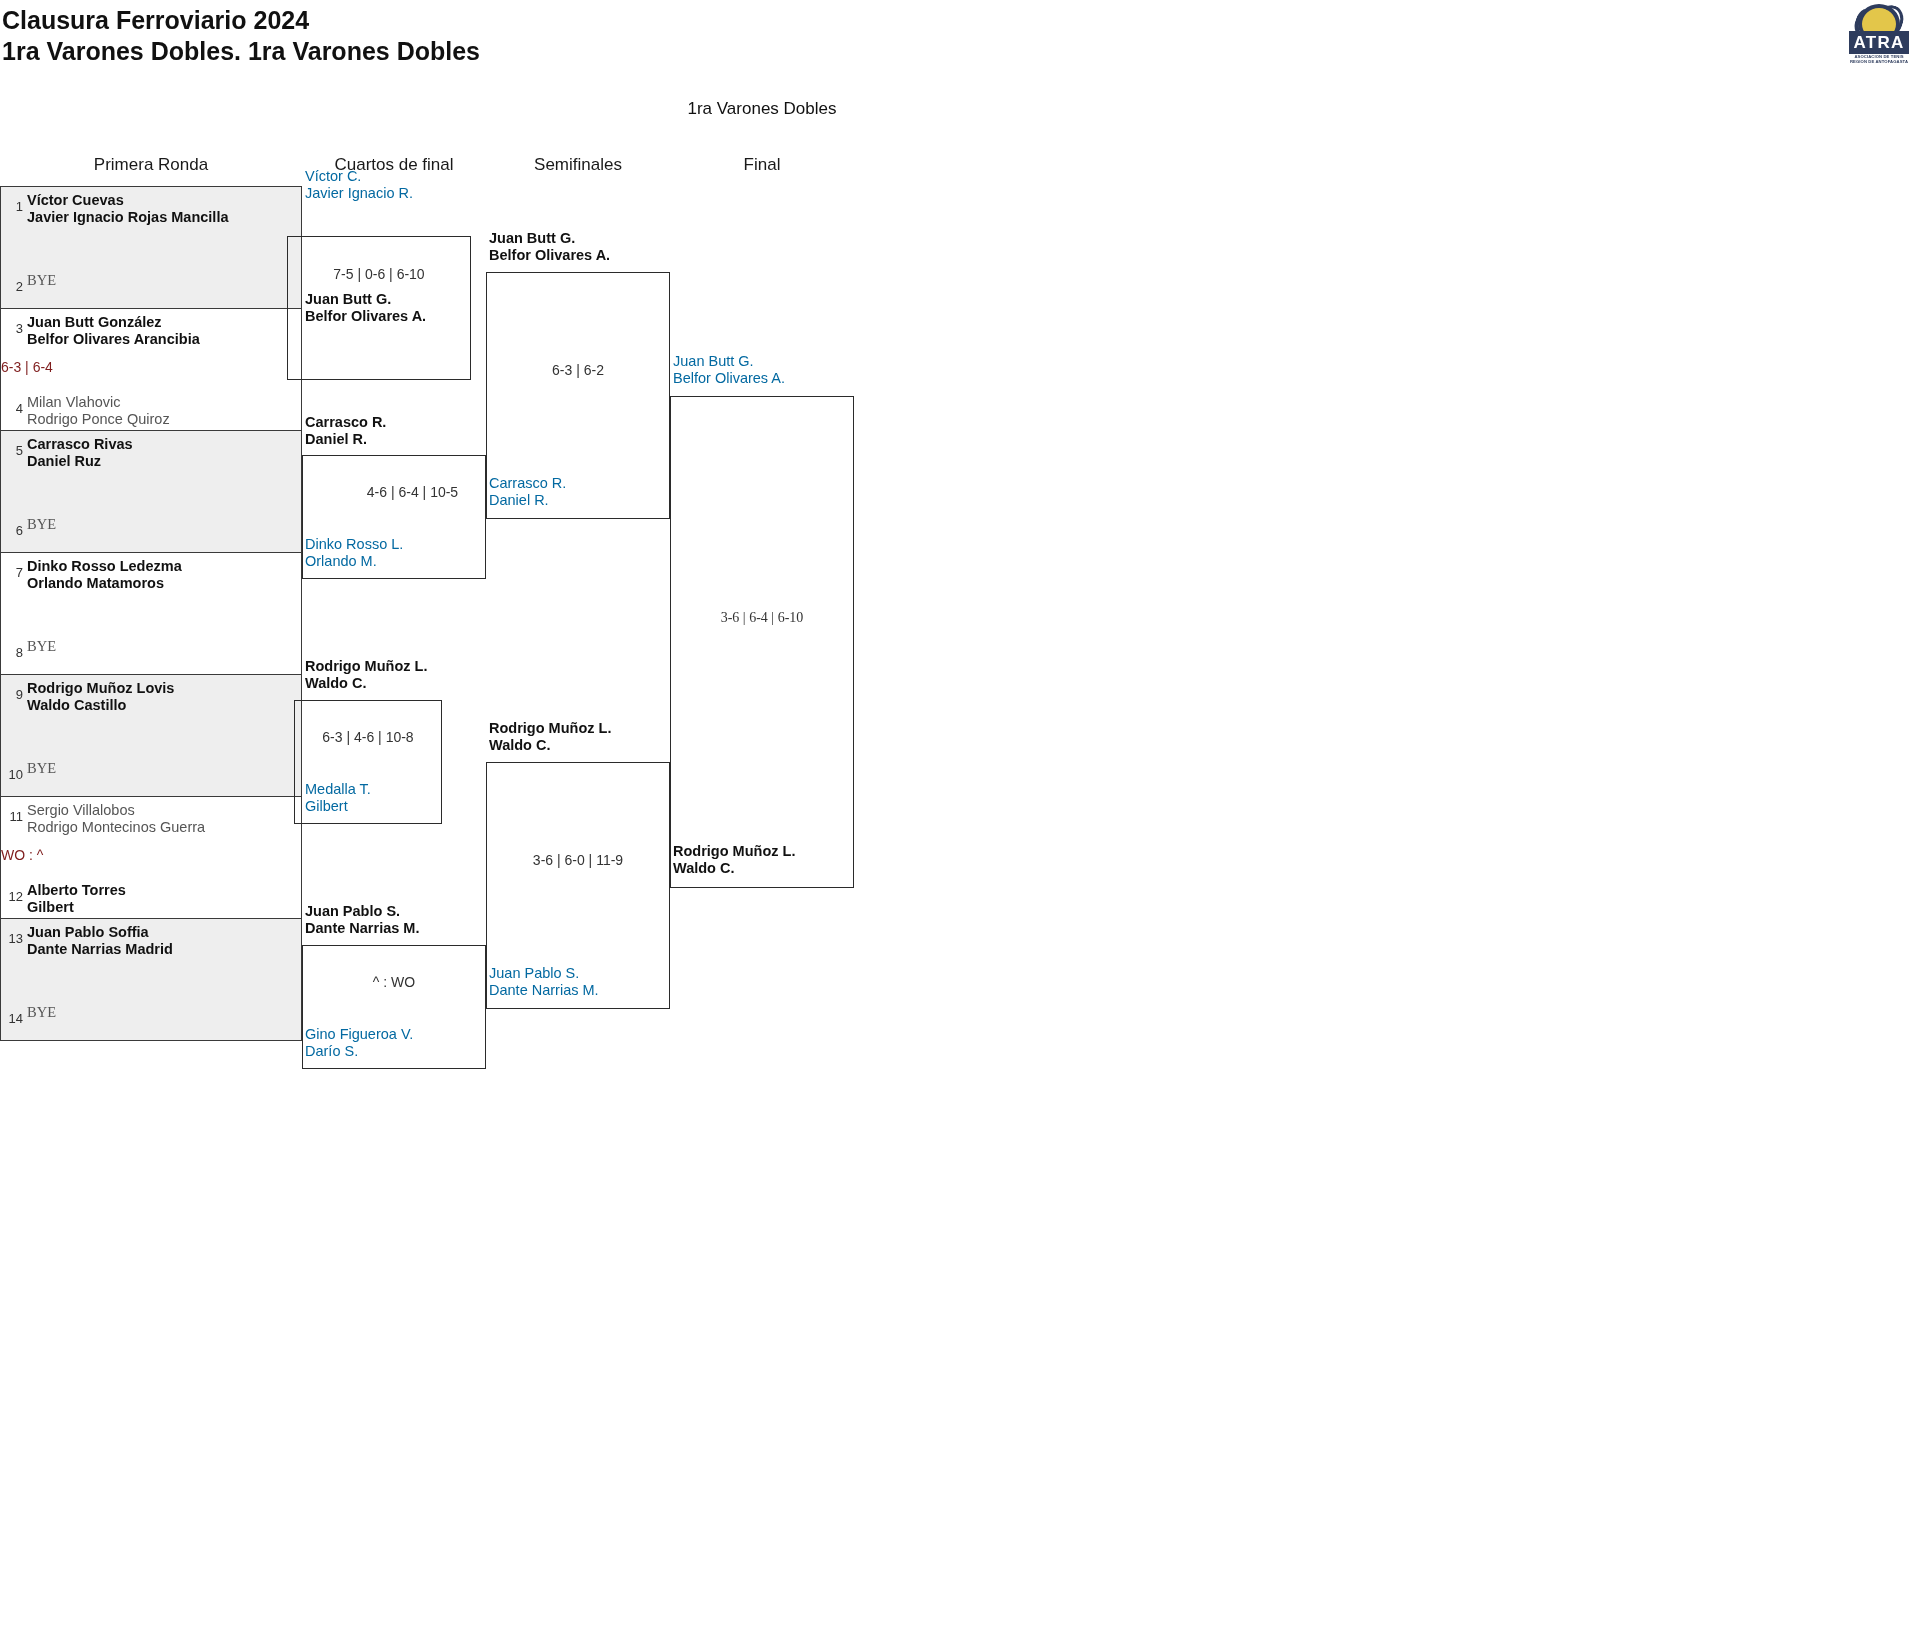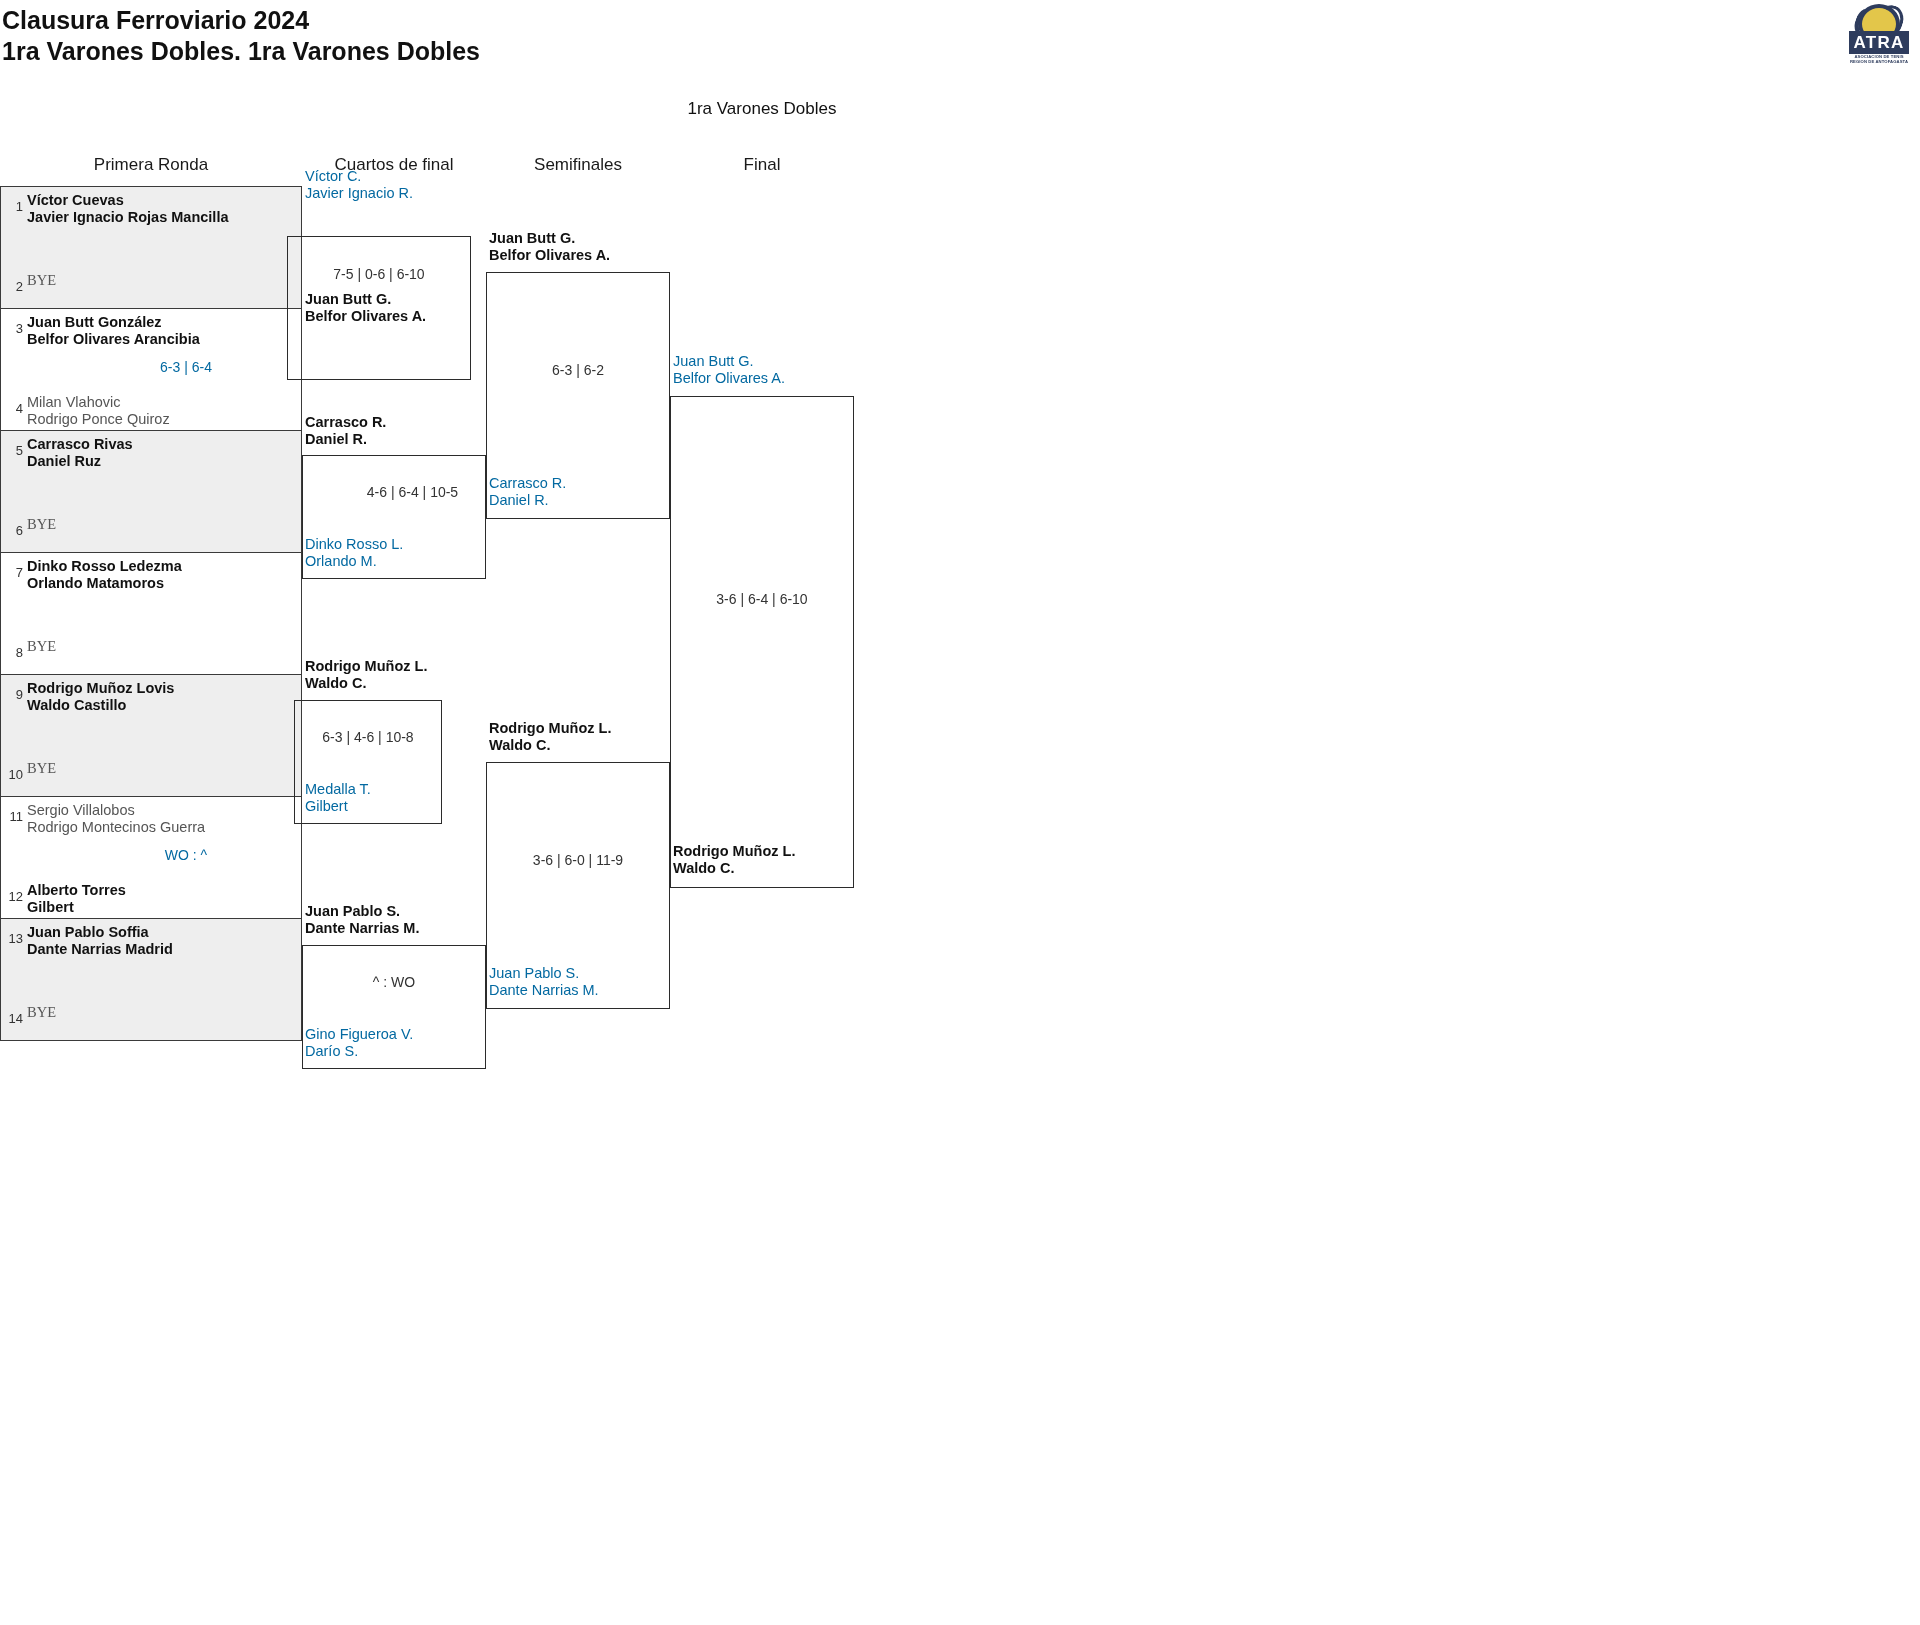--- a/index.html
+++ b/index.html
@@ -90,21 +90,21 @@
     position: absolute; left: 26px; font-size: 14.5px; line-height: 16.5px;
     color: #111; white-space: nowrap;
   }
   .r1-names.top { top: 5px; }
   .r1-names.bot { top: 85px; }
   .r1-names.win { font-weight: 700; color: #111; }
   .r1-names.lose { font-weight: 400; color: #555; }
   .r1-bye { font-weight: 400; color: #555; font-family: Liberation Serif, serif; }
   .r1-score {
     position: absolute; left: 0; top: 50px; width: 302px;
-    text-align: center; font-size: 14px; color: #0369a1; margin-left: 34px;
+    text-align: left; font-size: 14px; color: #7f1d1d;
   }
 
   
   .bx {
     position: absolute; border: 1px solid #2b2b2b; background: transparent;
   }
   .bx-score {
     position: absolute; left: 0; width: 100%; text-align: center;
     font-size: 14px; color: #333;
   }
@@ -288,21 +288,21 @@
       </div>
       <div class="adv win" style="left: 489px; top: 720px;">
         <div>Rodrigo Muñoz L.</div>
         <div>Waldo C.</div>
       </div>
       <div class="adv lose" style="left: 489px; top: 965px;">
         <div>Juan Pablo S.</div>
         <div>Dante Narrias M.</div>
       </div>
       <div class="bx" style="left: 670px; top: 396px; width: 184px; height: 492px;">
-        <div class="bx-score" style="top: 194px;">3-6 | 6-4 | 6-10</div>
+        <div class="bx-score" style="top: 213px; font-family: Liberation Serif, serif;">3-6 | 6-4 | 6-10</div>
       </div>
       <div class="adv lose" style="left: 673px; top: 353px;">
         <div>Juan Butt G.</div>
         <div>Belfor Olivares A.</div>
       </div>
       <div class="adv win" style="left: 673px; top: 843px;">
         <div>Rodrigo Muñoz L.</div>
         <div>Waldo C.</div>
       </div>
     </div>

